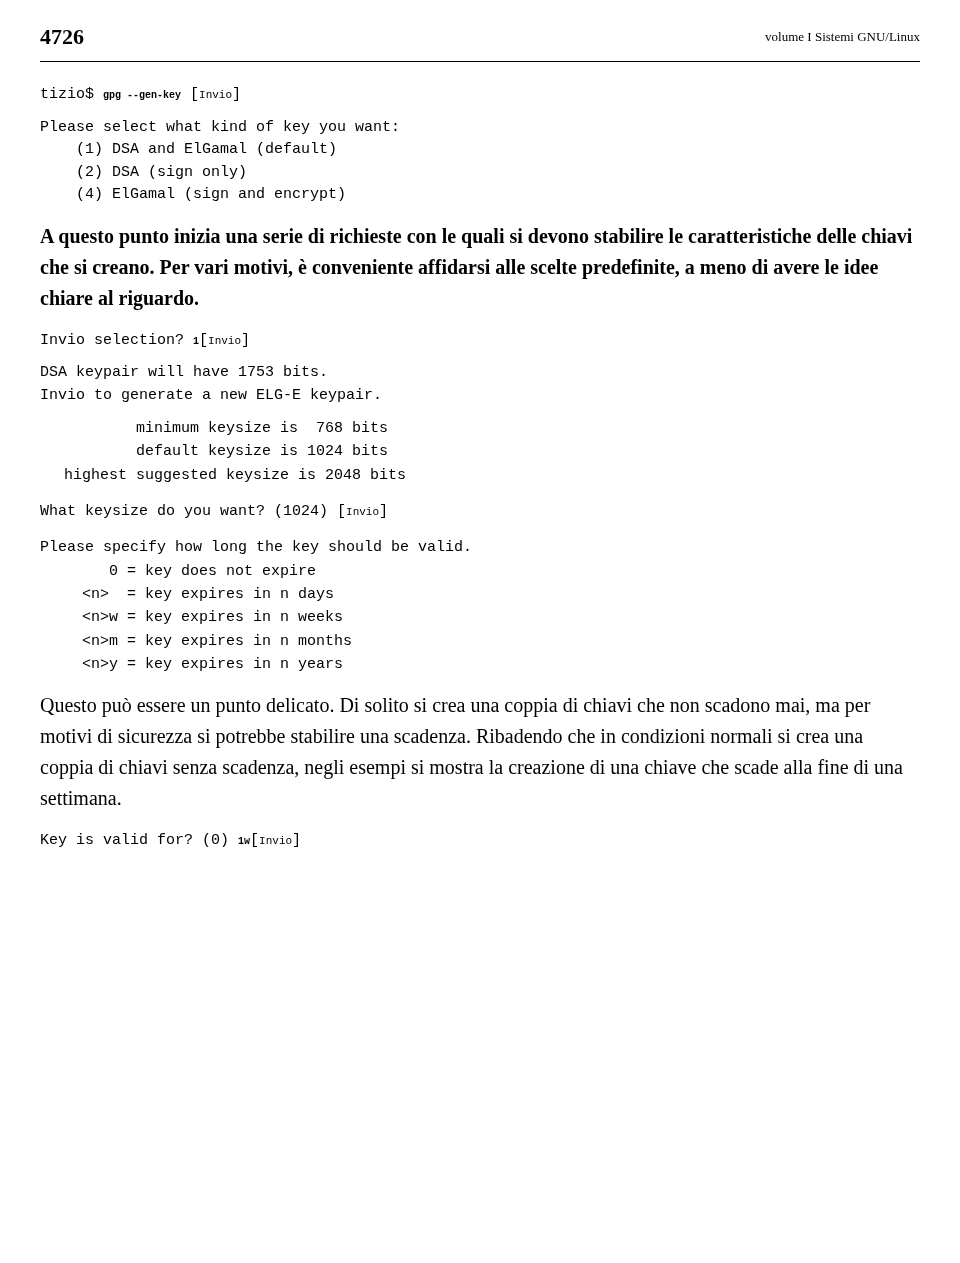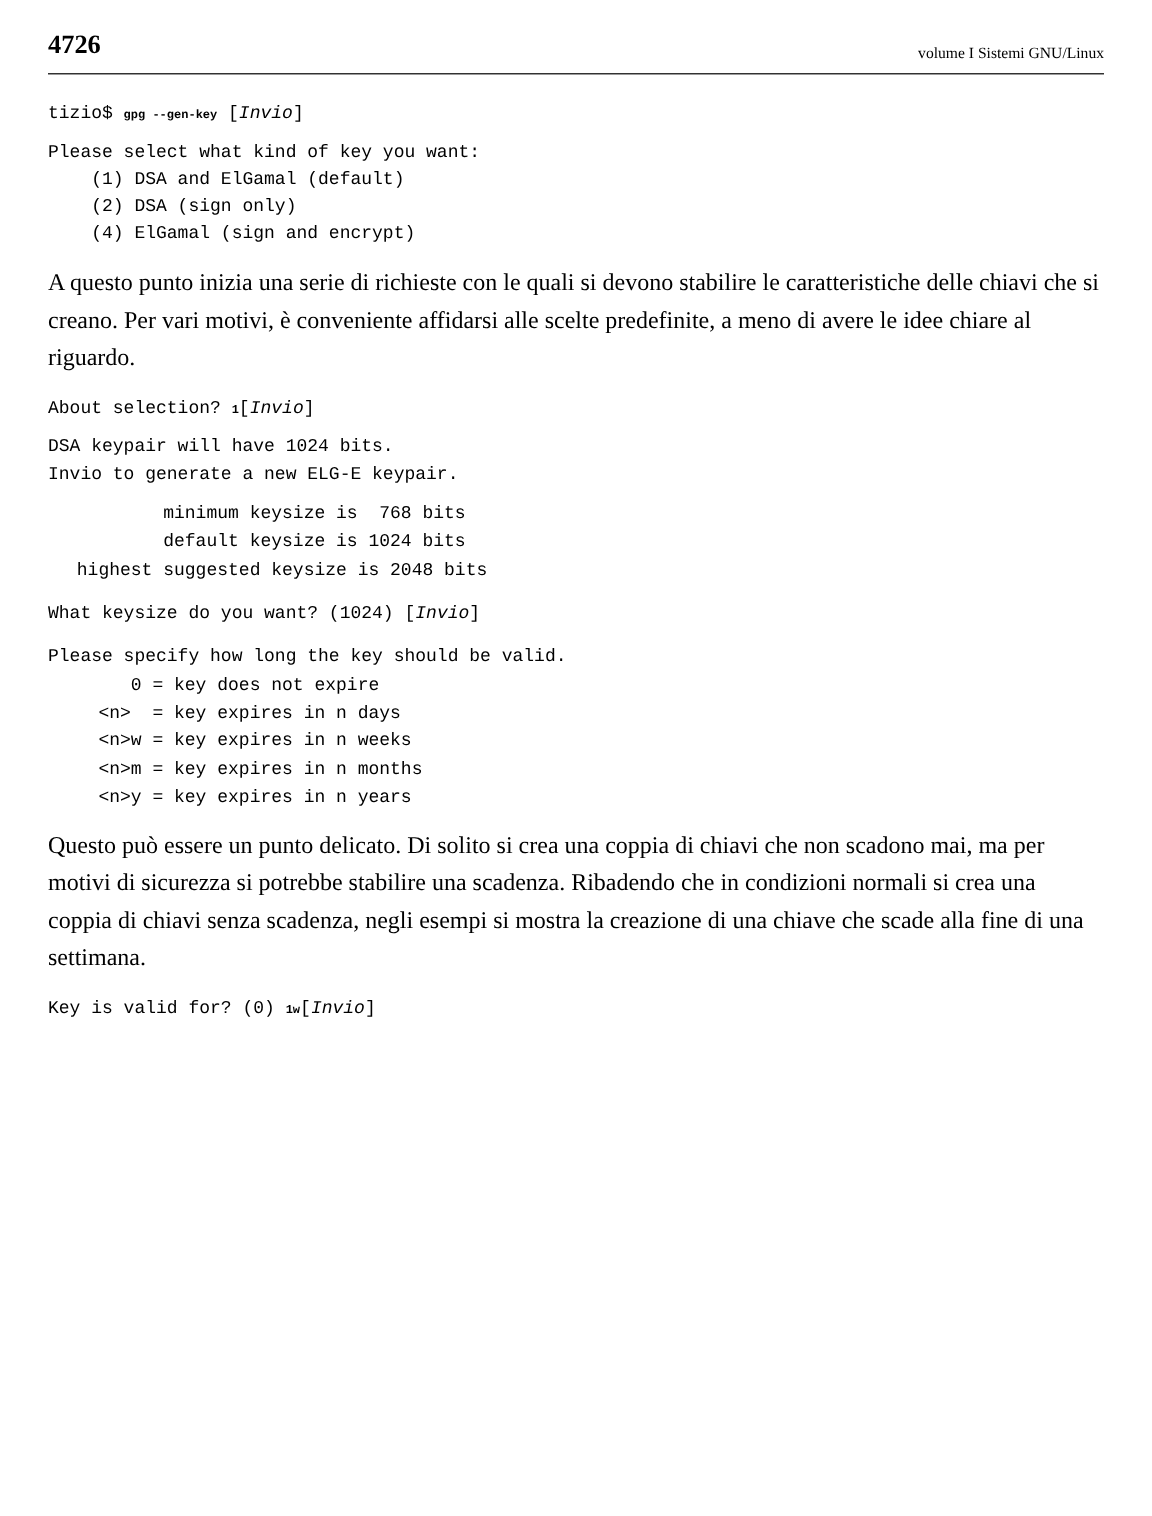--- a/index.html
+++ b/index.html
@@ -15,21 +15,21 @@
       line-height: 1.5;
       color: #000000;
       width: 960px;
       min-height: 1263px;
       padding: 20px 40px 40px 40px;
     }
 
     .page-header {
       display: flex;
       justify-content: space-between;
-      align-items: flex-end;
+      align-items: center;
       margin-bottom: 8px;
       border-bottom: none;
     }
 
     .page-number {
       font-size: 22px;
       font-weight: bold;
       font-family: Georgia, serif;
     }
 
@@ -51,22 +51,21 @@
     }
 
     .bold-mono {
       font-family: 'Courier New', Courier, monospace;
       font-weight: bold;
       font-size: 10px;
     }
 
     .italic-mono {
       font-family: 'Courier New', Courier, monospace;
-      font-style: italic;
-      font-size: 15px;
+      font-size: 11px;
       margin-top: 20px;
     }
 
     .command-line {
       margin-bottom: 14px;
     }
 
     .code-block {
       font-family: 'Courier New', Courier, monospace;
       font-size: 15px;
@@ -100,30 +99,30 @@
   <span class="monospace">tizio$ </span><span class="bold-mono">gpg --gen-key</span><span class="monospace"> [<span class="italic-mono">Invio</span>]</span>
 </div>
 
 <div class="section">
   <div class="monospace">Please select what kind of key you want:</div>
   <div class="monospace">&nbsp;&nbsp;&nbsp;&nbsp;(1) DSA and ElGamal (default)</div>
   <div class="monospace">&nbsp;&nbsp;&nbsp;&nbsp;(2) DSA (sign only)</div>
   <div class="monospace">&nbsp;&nbsp;&nbsp;&nbsp;(4) ElGamal (sign and encrypt)</div>
 </div>
 
-<div class="section" style="margin-top: 14px; ">
+<div class="section" style="margin-top: 14px;  font-weight: bold;">
   <p class="large-prose">A questo punto inizia una serie di richieste con le quali si devono stabilire le caratteristiche delle chiavi che si creano. Per vari motivi, è conveniente affidarsi alle scelte predefinite, a meno di avere le idee chiare al riguardo.</p>
 </div>
 
 <div class="section">
-  <span class="monospace">About selection? </span><span class="bold-mono">1</span><span class="monospace">[<span class="italic-mono">Invio</span>]</span>
+  <span class="monospace">Invio selection? </span><span class="bold-mono">1</span><span class="monospace">[<span class="italic-mono">Invio</span>]</span>
 </div>
 
 <div class="section" style="margin-top: 10px;">
-  <div class="monospace">DSA keypair will have 1024 bits.</div>
+  <div class="monospace">DSA keypair will have 1753 bits.</div>
   <div class="monospace">Invio to generate a new ELG-E keypair.</div>
 </div>
 
 <div class="section" style="margin-top: 4px;">
   <div class="code-block">        minimum keysize is  768 bits
         default keysize is 1024 bits
 highest suggested keysize is 2048 bits</div>
 </div>
 
 <div class="section">

